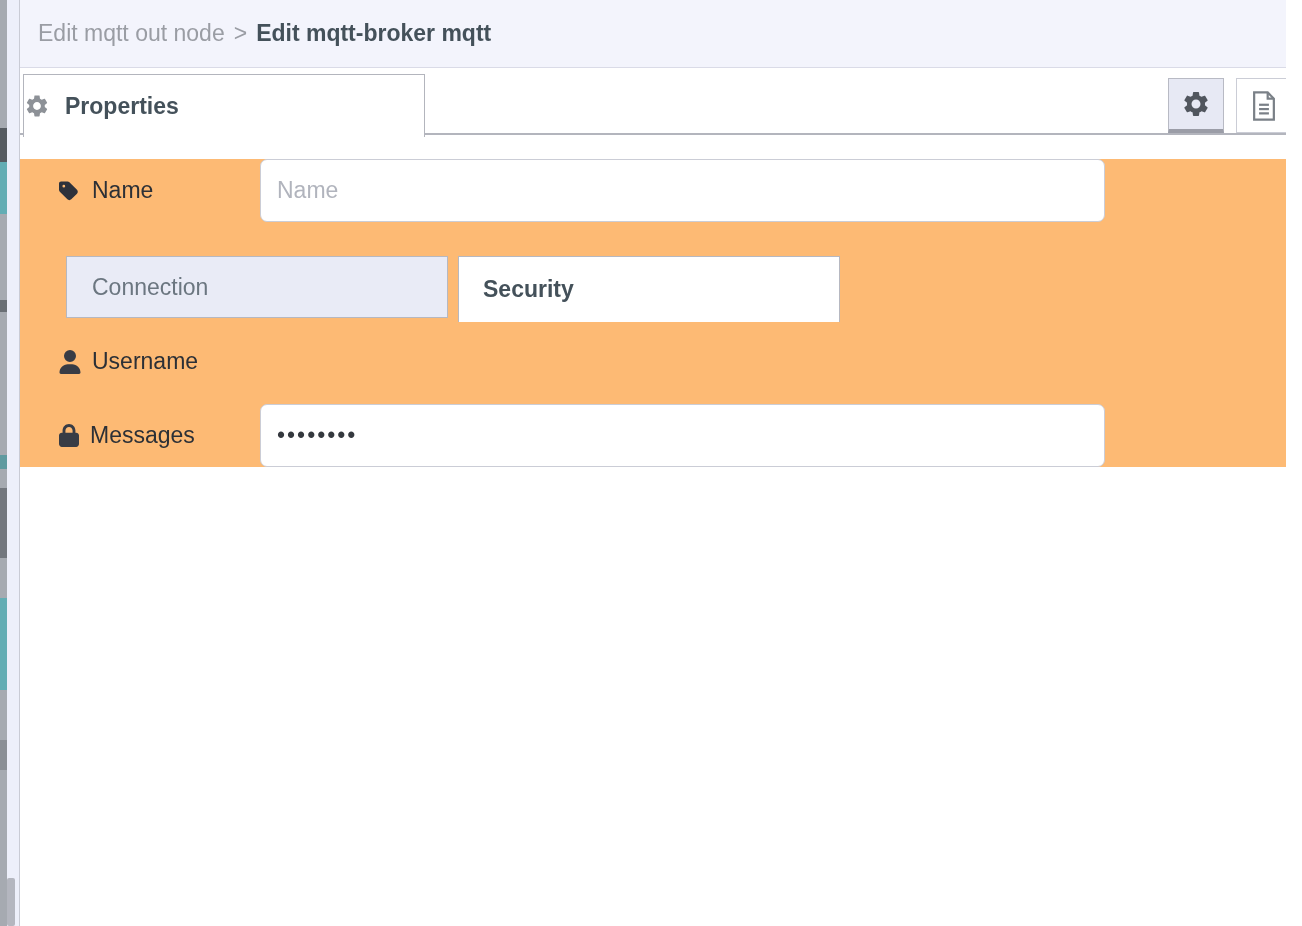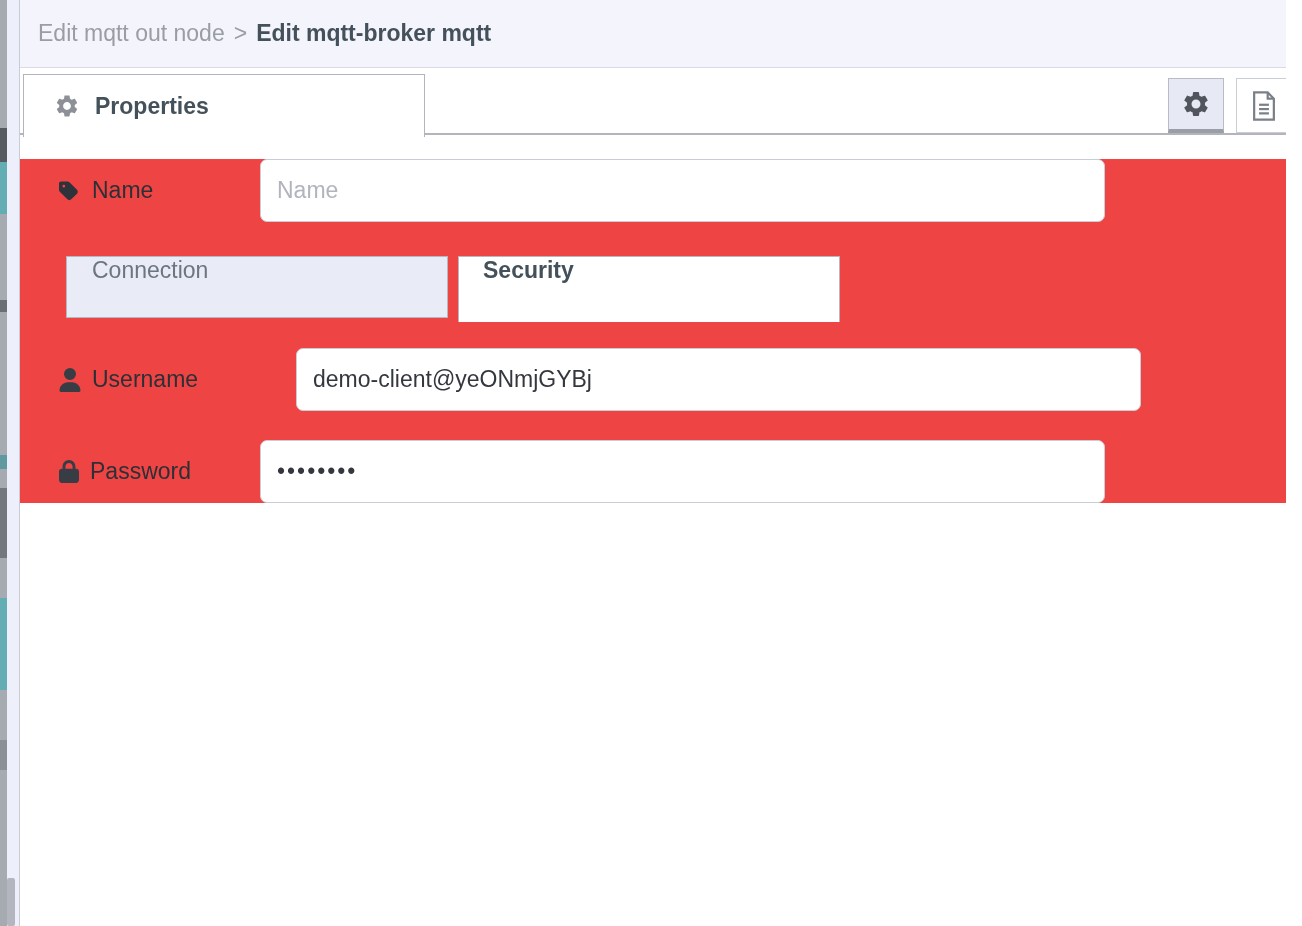--- a/index.html
+++ b/index.html
@@ -37,40 +37,40 @@
   .toolbar { position:relative; height:100px; background:var(--header_bg,#eef0f9); border-bottom:1px solid #ccced8; }
   .btn { position:absolute; top:20px; height:66px; font-size:23px; font-family:inherit; border-radius:3px; cursor:pointer; }
   .btn-delete { left:10px;  width:113px; background:#fff; border:1px solid #babcc5; color:#85888f; }
   .btn-cancel { left:919px; width:148px; background:#fff; border:1px solid #babcc5; color:#85888f; }
   .btn-update { left:1097px; width:154px; background:var(--accent_red,#9e1b29); border:1px solid #8a1423; border-bottom:3px solid #7e1220; color:#f4f4f6; border-radius:2px; }
 
   
   .tabhdr { position:relative; height:67px; background:#fff; border-bottom:2px solid #b3b5bd; }
   .prop-tab { position:absolute; left:3px; top:6px; width:402px; height:63px; background:#fff; z-index:2;
     border:1px solid #b3b5bd; border-bottom:none; display:flex; align-items:center; gap:15px;
-    padding-left:30px; font-size:23px; font-weight:bold; color:var(--active_text,#44515a); cursor:pointer; }
+    font-size:23px; font-weight:bold; color:var(--active_text,#44515a); cursor:pointer; }
   .icon-btn { position:absolute; top:10px; width:56px; height:55px; display:flex; align-items:center; justify-content:center; cursor:pointer; }
   .icon-btn.gear { left:1148px; background:#e7e9f4; border:1px solid #b8bac4; border-bottom:4px solid #9b9da7; }
   .icon-btn.doc  { left:1216px; background:#fff; border:1px solid #cbcdd6; }
 
   
-  .content { background:#ef4444; }
+  .content { background:#fdba74; }
   .row { display:flex; align-items:center; margin-left:39px; }
   .row .lbl { width:201px; display:flex; align-items:center; gap:11px; font-size:23px; color:#2c3036; }
   .row input { width:845px; height:63px; border:1px solid #cbcdd6; border-radius:7px; padding:0 16px;
     font-size:23px; color:#34383e; font-family:inherit; background:#fff; outline:none; }
   .row input::placeholder { color:#b1b4bd; }
   .name-row { margin-top:24px; }
   .user-row { margin-top:26px;gap:36px; }
   .pass-row { margin-top:29px; }
   .pass-row input { letter-spacing:2px; }
 
   .tabs-row { margin-top:34px; margin-left:46px; display:flex; gap:10px; height:66px; align-items:flex-start; }
   .tab { width:382px; height:62px; background:var(--inactive_tab_bg,#e9ebf6); border:1px solid #b6b8c1;
-    display:flex; padding-left:25px; font-size:23px; color:#6b7680; cursor:pointer; }
+    display:flex; align-items:center; padding-left:25px; font-size:23px; color:#6b7680; cursor:pointer; }
   .tab.active { height:66px; background:#fff; border-bottom:none; font-weight:bold; color:var(--active_text,#44515a);padding-left:24px; }
 
   svg { display:block; }
 </style>
 </head>
 <body>
 
 <div class="screen">
 
   <div class="ws-strip">
@@ -151,31 +151,30 @@
 
       <div class="row user-row">
         <span class="lbl">
           <span>
             <svg width="22" height="24" viewBox="0 0 448 512" fill="#383c45">
                 <path d="M224 256A128 128 0 1 0 224 0a128 128 0 1 0 0 256zm-45.7 48C79.8 304 0 383.8 0 482.3C0 498.7 13.3 512 29.7 512H418.3c16.4 0 29.7-13.3 29.7-29.7C448 383.8 368.2 304 269.7 304H178.3z"></path>
               </svg>
           </span>
           <span>Username</span>
         </span>
-        <input type="text" value="demo-client@yeONmjGYBj" style="">
       </div>
 
       <div class="row pass-row">
         <span class="lbl">
           <span>
             <svg width="20" height="23" viewBox="0 0 448 512" fill="#383c45">
                 <path d="M144 144v48H304V144c0-44.2-35.8-80-80-80s-80 35.8-80 80zM80 192V144C80 64.5 144.5 0 224 0s144 64.5 144 144v48h16c35.3 0 64 28.7 64 64V448c0 35.3-28.7 64-64 64H64c-35.3 0-64-28.7-64-64V256c0-35.3 28.7-64 64-64H80z"></path>
               </svg>
           </span>
-          <span>Password</span>
+          <span>Messages</span>
         </span>
         <input type="text" value="••••••••" style="">
       </div>
 
     </div>
   </div>
 
   <div class="right-gutter"></div>
 </div>
 

